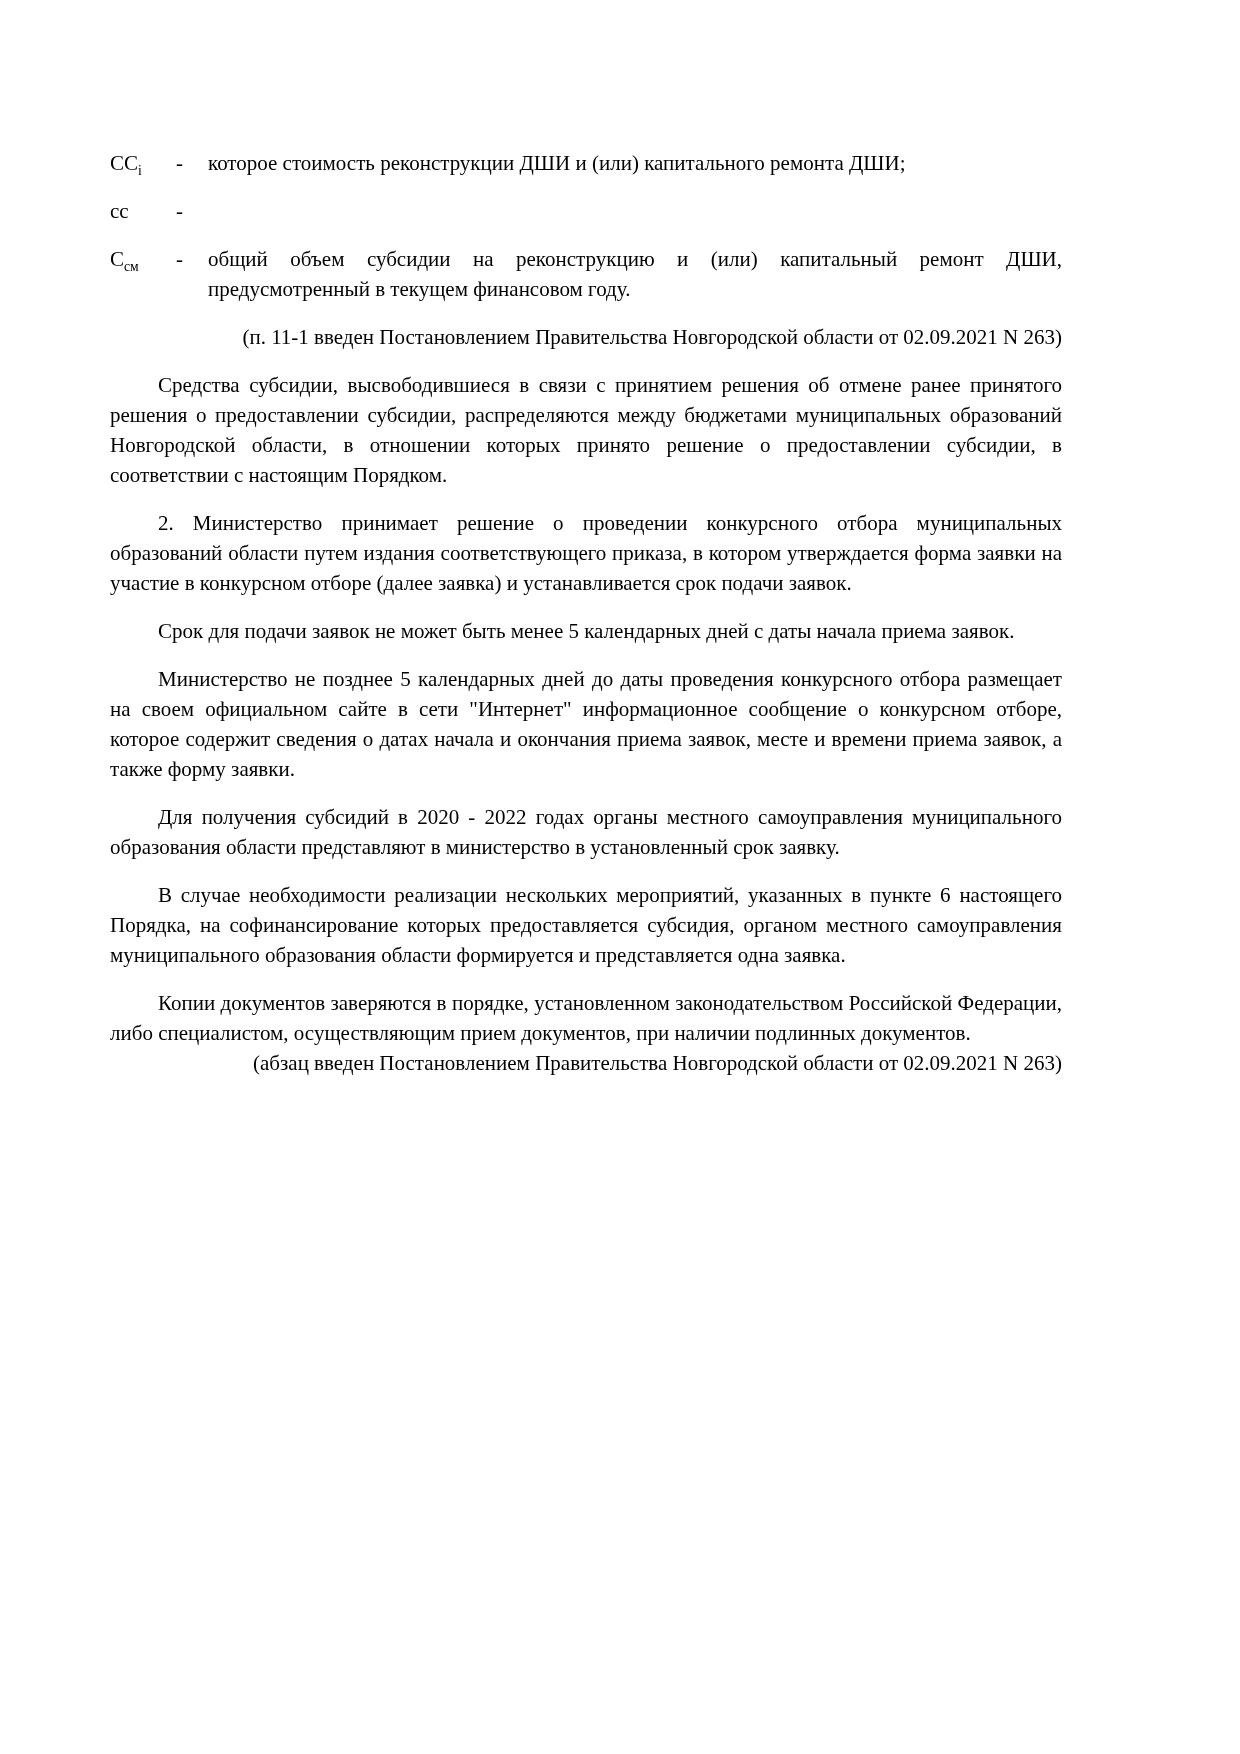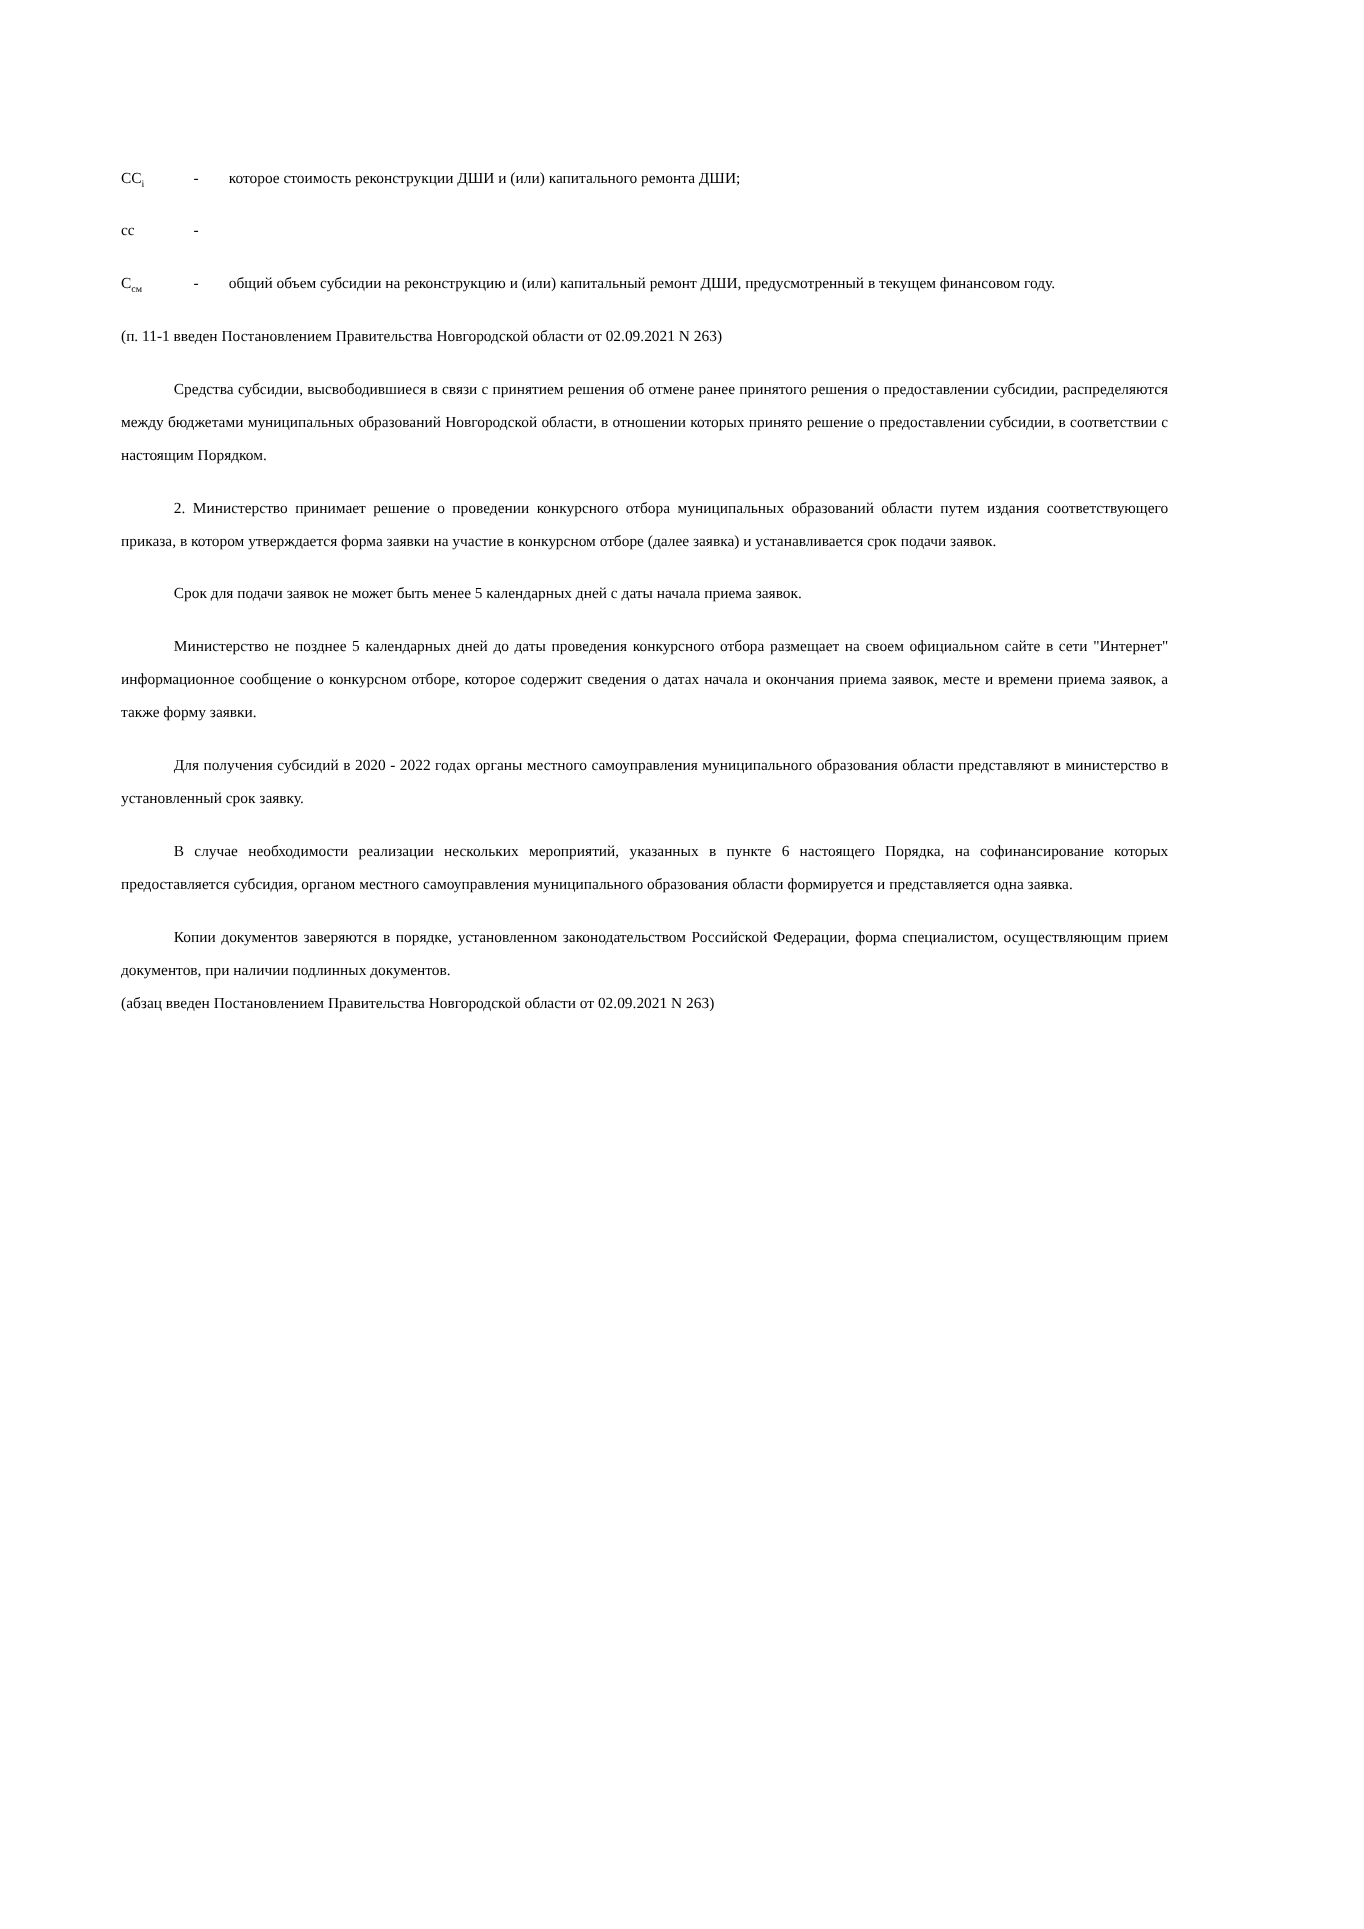--- a/index.html
+++ b/index.html
@@ -8,21 +8,21 @@
     background: #ffffff;
   }
   .page {
     position: relative;
     width: 1240px;
     height: 1754px;
     background: #ffffff;
     box-sizing: border-box;
     padding: 148px 178px 40px 110px;
     font-family: "Liberation Serif", "DejaVu Serif", serif;
-    font-size: 14px;
+    font-size: 21px;
     line-height: 30px;
     color: #000000;
   }
   .def-row {
     display: flex;
     margin: 0 0 18px 0;
   }
   .def-term {
     flex: 0 0 66px;
     width: 66px;
@@ -44,21 +44,21 @@
   .para {
     margin: 0 0 18px 0;
     text-align: justify;
     text-indent: 48px;
   }
   .para.no-gap {
     margin-bottom: 0;
   }
   .note {
     margin: 0 0 18px 0;
-    text-align: left;
+    text-align: right;
     text-indent: 0;
   }
   .note.tight {
     margin-top: 0;
   }
 </style>
 </head>
 <body>
 
 <main class="page">
@@ -95,17 +95,17 @@
   <p class="para">Срок для подачи заявок не может быть менее 5 календарных дней с даты начала приема заявок.</p>
 
   <p class="para">Министерство не позднее 5 календарных дней до даты проведения конкурсного отбора размещает на своем официальном сайте в сети "Интернет" информационное сообщение о конкурсном отборе, которое содержит сведения о датах начала и окончания приема заявок, месте и времени приема заявок, а также форму заявки.</p>
 
   <p class="para">Для получения субсидий в 2020 - 2022 годах органы местного самоуправления муниципального образования области представляют в министерство в установленный срок заявку.</p>
 
   <p class="para">В случае необходимости реализации нескольких мероприятий, указанных в пункте 6 настоящего Порядка, на софинансирование которых предоставляется субсидия, органом местного самоуправления муниципального образования области формируется и представляется одна заявка.</p>
 
 
 
-  <p class="para no-gap">Копии документов заверяются в порядке, установленном законодательством Российской Федерации, форма специалистом, осуществляющим прием документов, при наличии подлинных документов.</p>
+  <p class="para no-gap">Копии документов заверяются в порядке, установленном законодательством Российской Федерации, либо специалистом, осуществляющим прием документов, при наличии подлинных документов.</p>
 
   <p class="note tight">(абзац введен Постановлением Правительства Новгородской области от 02.09.2021 N 263)</p>
 
 </main>
 
 </body></html>

